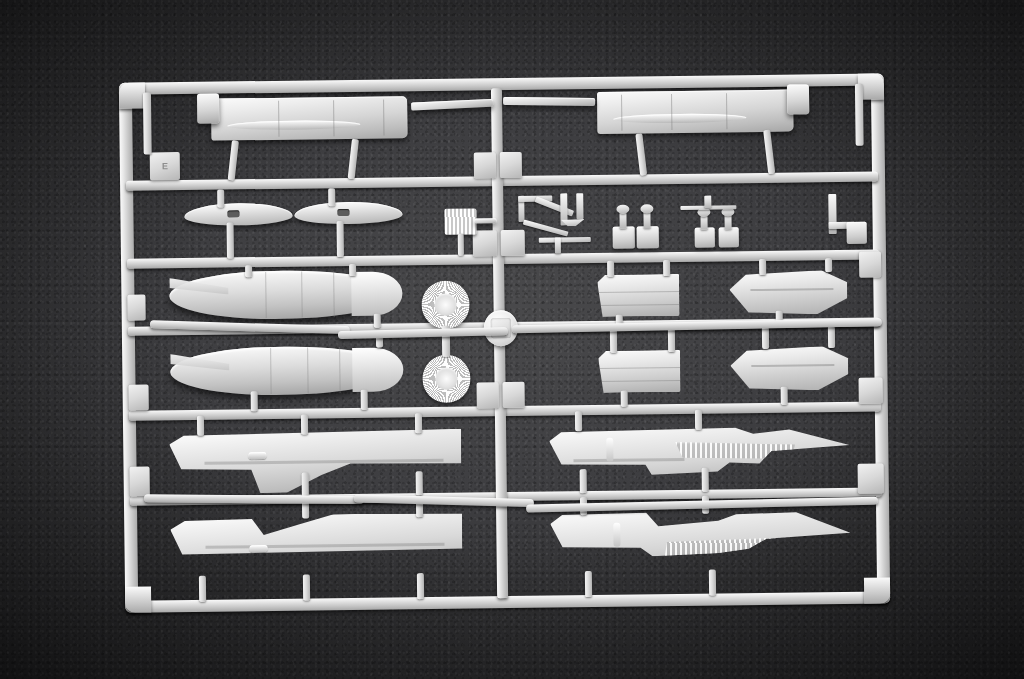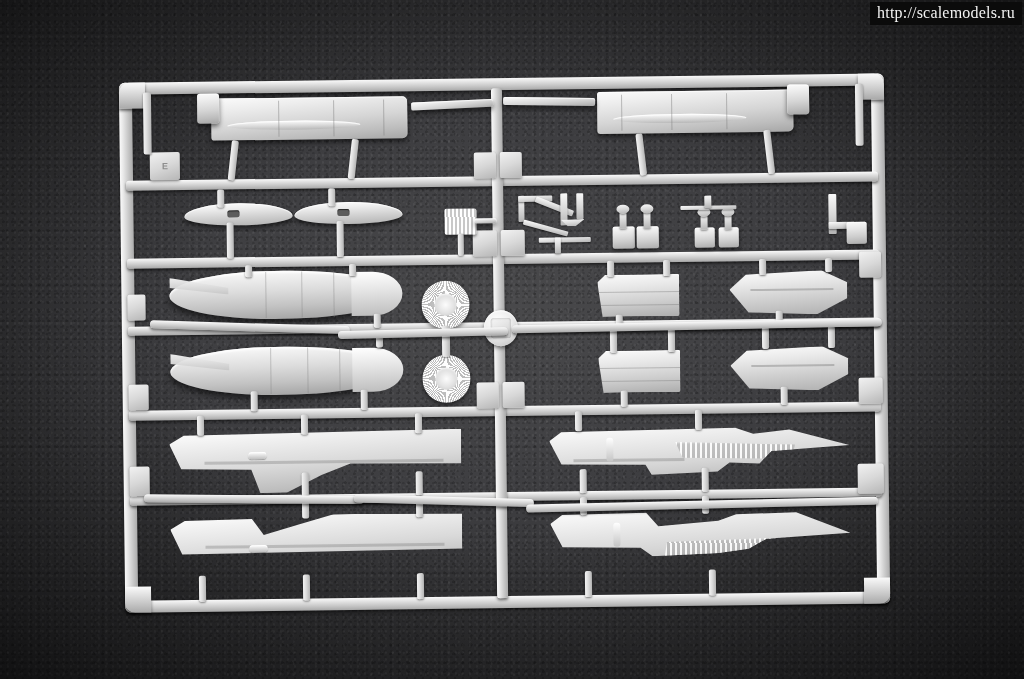--- a/index.html
+++ b/index.html
@@ -455,15 +455,14 @@
     <div class="gate" style="left:700px;top:498px;width:7px;height:18px;"></div>
     <div class="gate" style="left:582px;top:572px;width:7px;height:26px;"></div>
     <div class="gate" style="left:706px;top:572px;width:7px;height:26px;"></div>
 
     <div class="bar" style="left:142px;top:492px;width:220px;height:8px;transform:rotate(1.2deg);border-radius:4px;"></div>
     <div class="bar" style="left:352px;top:496px;width:180px;height:8px;transform:rotate(2.2deg);border-radius:4px;"></div>
     <div class="bar" style="left:524px;top:503px;width:352px;height:8px;transform:rotate(-0.6deg);border-radius:4px;"></div>
 
   </div>
 
-  <div class="watermark">http://scalemodels.ru</div>
 
 </div>
 
 </body></html>

